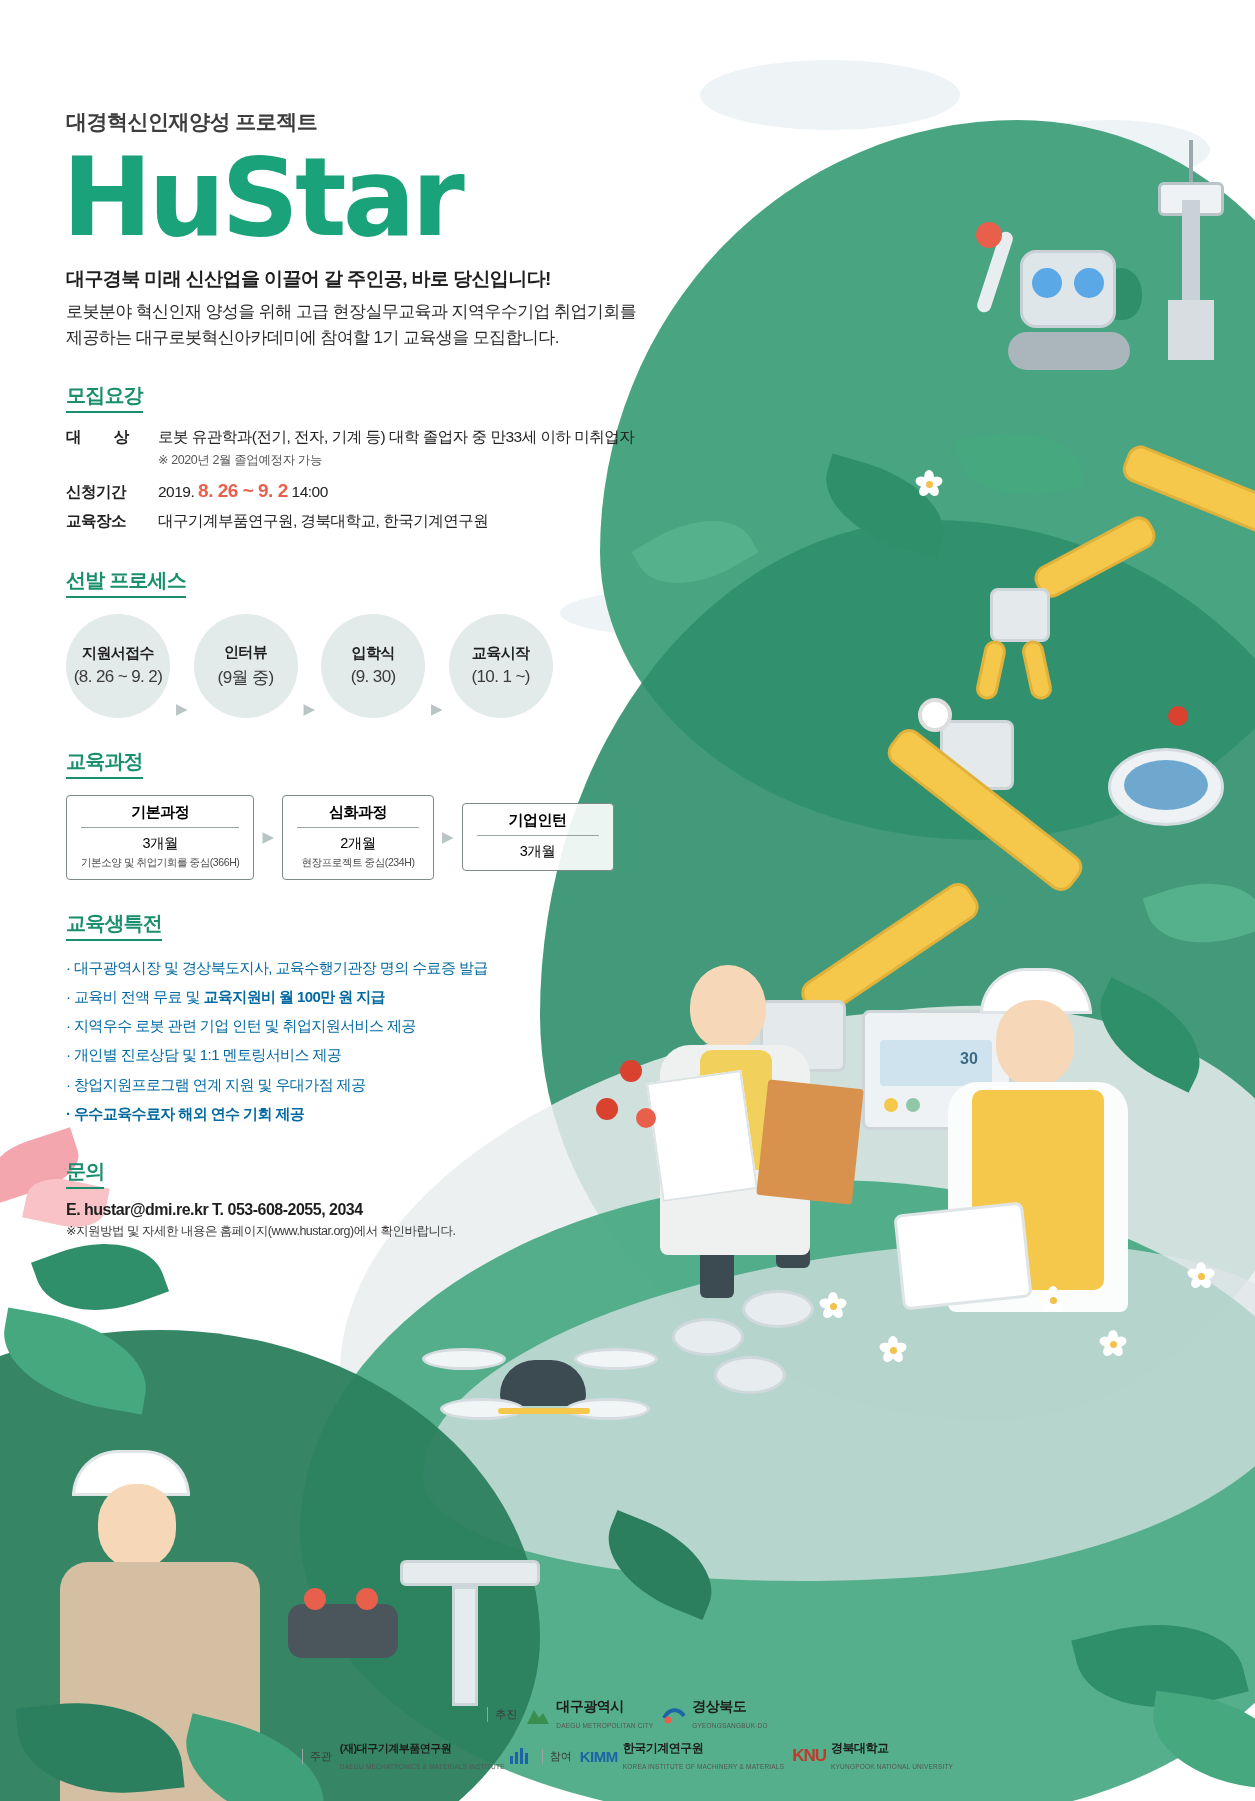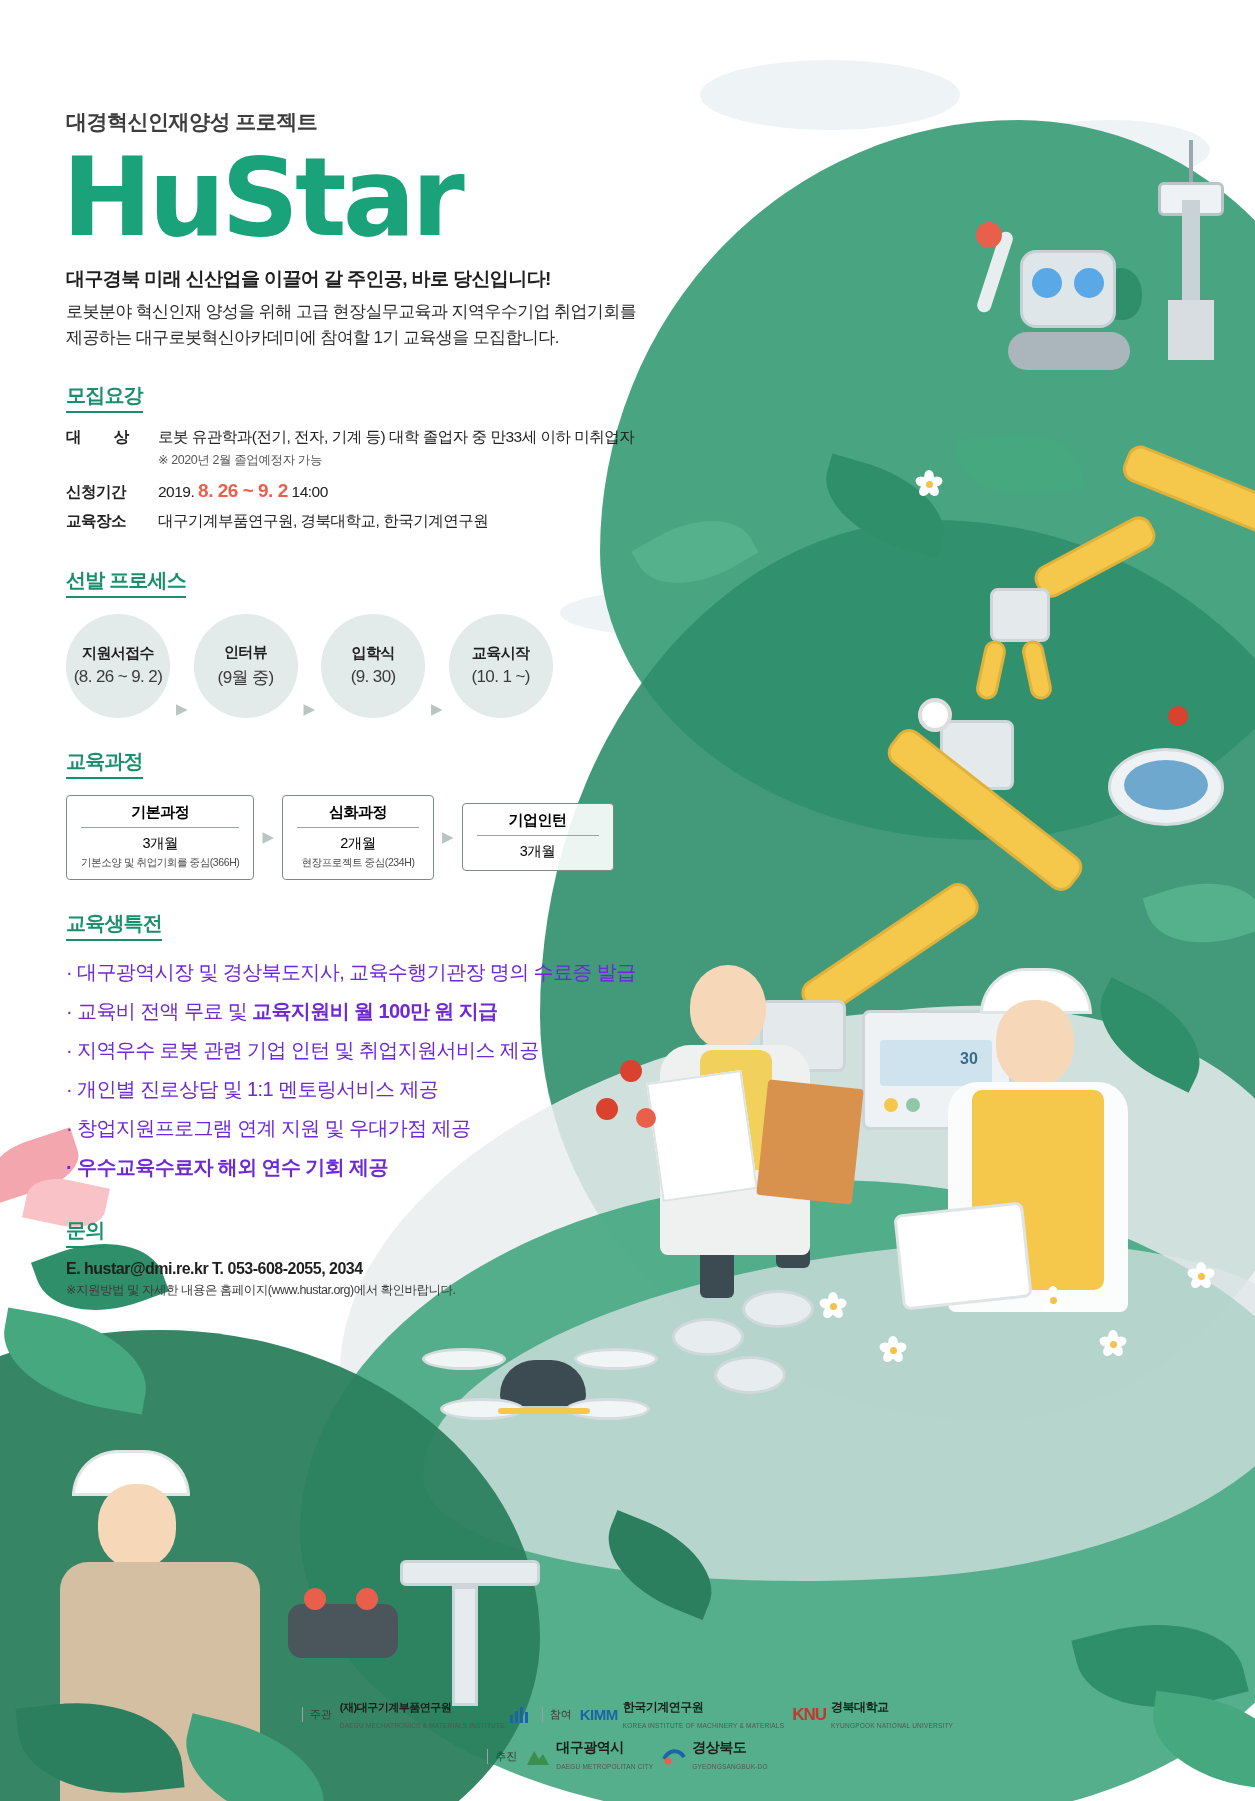--- a/index.html
+++ b/index.html
@@ -162,21 +162,21 @@
     border: 1.5px solid #7e8a8a; border-radius: 4px;
     padding: 7px 14px 9px; text-align: center; background: rgba(255,255,255,.9);
     min-width: 152px;
   }
   .cbox .ct { font-size: 15px; font-weight: bold; border-bottom: 1px solid #9aa4a4; padding-bottom: 5px; margin-bottom: 6px; letter-spacing: -.5px;}
   .cbox .cm { font-size: 14.5px; letter-spacing: -.5px; }
   .cbox .cd { font-size: 10.5px; color: #4a4a4a; margin-top: 3px; letter-spacing: -.4px; }
   .carrow { color: #b9c4c4; font-size: 15px; }
 
   
-  .benefits { font-size: 20px; color: #6d28d9; letter-spacing: -.6px; line-height: 1.95; }
+  .benefits { font-size: 15px; color: #0369a1; letter-spacing: -.6px; line-height: 1.95; }
   .benefits li { list-style: none; }
   .benefits li::before { content: "· "; }
   .benefits b { font-weight: bold; }
   .benefits .bold-item { font-weight: bold; }
 
   
   .contact-line { font-size: 16px; font-weight: bold; color: #1f1f1f; letter-spacing: -.5px; margin-bottom: 4px;}
   .contact-note { font-size: 12.5px; color: #3a3a3a; letter-spacing: -.5px; }
 
   
@@ -451,20 +451,49 @@
 
     
     <div class="sec-head">문의</div>
     <div class="contact-line">E. hustar@dmi.re.kr    T. 053-608-2055, 2034</div>
     <div class="contact-note">※지원방법 및 자세한 내용은 홈페이지(www.hustar.org)에서 확인바랍니다.</div>
   </div>
 
   <div class="footer">
     <div class="frow">
       <div class="fgroup">
+        <span class="ftag">추진</span>
+        <span class="flogo">
+          <span class="mark">
+            <svg width="26" height="22" viewBox="0 0 26 22">
+              <path d="M2 20 L9 6 L14 14 L18 9 L24 20 Z" fill="#3a8f4f"></path>
+            </svg>
+          </span>
+          <span class="txt">
+            <span class="t1">대구광역시</span><br>
+            <span class="t2">DAEGU METROPOLITAN CITY</span>
+          </span>
+        </span>
+        <span class="flogo">
+          <span class="mark">
+            <svg width="26" height="22" viewBox="0 0 26 22">
+              <path d="M3 14 C8 4, 18 4, 23 12" stroke="#1c63a8" stroke-width="4" fill="none"></path>
+              <circle cx="7" cy="16" r="3.5" fill="#e8604c"></circle>
+            </svg>
+          </span>
+          <span class="txt">
+            <span class="t1">경상북도</span><br>
+            <span class="t2">GYEONGSANGBUK-DO</span>
+          </span>
+        </span>
+      </div>
+    </div>
+
+    <div class="frow">
+      <div class="fgroup">
         <span class="ftag">주관</span>
         <span class="flogo">
           <span class="txt">
             <span class="t1" style="font-size:11px">(재)대구기계부품연구원</span><br>
             <span class="t2">DAEGU MECHATRONICS &amp; MATERIALS INSTITUTE</span>
           </span>
           <span class="bars">
               <i style="height:8px"></i>
               <i style="height:12px"></i>
               <i style="height:16px"></i>
@@ -483,44 +512,15 @@
         </span>
         <span class="flogo">
           <span class="knu">KNU</span>
           <span class="txt">
             <span class="t1" style="font-size:12px">경북대학교</span><br>
             <span class="t2">KYUNGPOOK NATIONAL UNIVERSITY</span>
           </span>
         </span>
       </div>
     </div>
-
-    <div class="frow">
-      <div class="fgroup">
-        <span class="ftag">추진</span>
-        <span class="flogo">
-          <span class="mark">
-            <svg width="26" height="22" viewBox="0 0 26 22">
-              <path d="M2 20 L9 6 L14 14 L18 9 L24 20 Z" fill="#3a8f4f"></path>
-            </svg>
-          </span>
-          <span class="txt">
-            <span class="t1">대구광역시</span><br>
-            <span class="t2">DAEGU METROPOLITAN CITY</span>
-          </span>
-        </span>
-        <span class="flogo">
-          <span class="mark">
-            <svg width="26" height="22" viewBox="0 0 26 22">
-              <path d="M3 14 C8 4, 18 4, 23 12" stroke="#1c63a8" stroke-width="4" fill="none"></path>
-              <circle cx="7" cy="16" r="3.5" fill="#e8604c"></circle>
-            </svg>
-          </span>
-          <span class="txt">
-            <span class="t1">경상북도</span><br>
-            <span class="t2">GYEONGSANGBUK-DO</span>
-          </span>
-        </span>
-      </div>
-    </div>
   </div>
 
 </div>
 
 </body></html>

